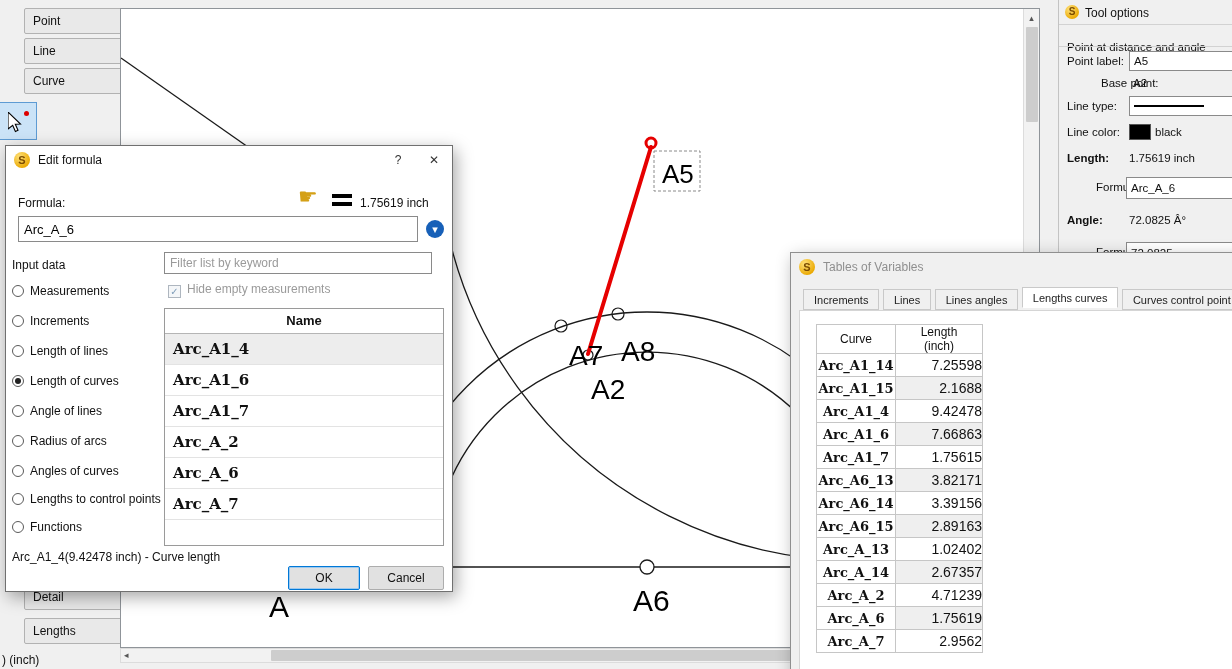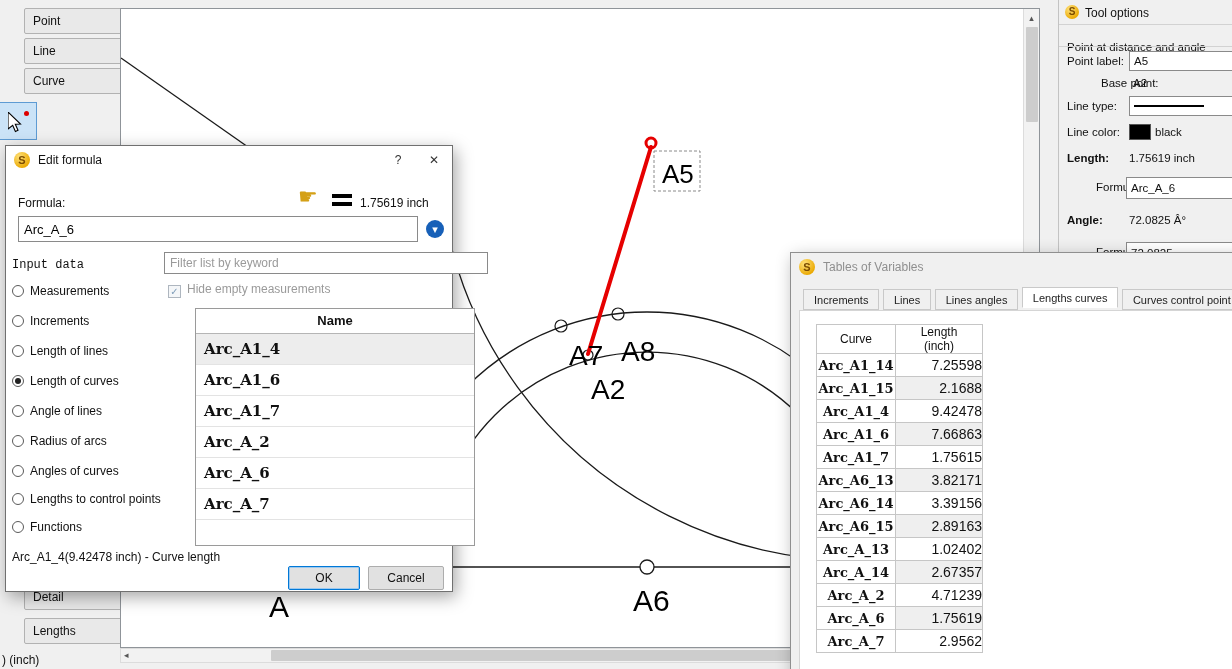--- a/index.html
+++ b/index.html
@@ -30,21 +30,21 @@
       box-sizing:border-box;vertical-align:-2px;margin-right:6px;position:relative;}
   .rb.sel::after{content:"";position:absolute;left:2px;top:2px;width:6px;height:6px;border-radius:50%;background:#222;}
   .radio{position:absolute;left:6px;white-space:nowrap;font-size:12px;}
   .input{background:#fff;border:1px solid #8a8a8a;box-sizing:border-box;font-family:"Liberation Sans",sans-serif;
          font-size:13px;padding:0 5px;position:absolute;}
   .input::placeholder{color:#9a9a9a;}
   .cb{display:inline-block;width:13px;height:13px;border:1px solid #aeb6bf;background:#f4f6f8;box-sizing:border-box;
       text-align:center;line-height:11px;font-size:10px;color:#7f9db9;vertical-align:-2px;margin-right:6px;}
   .cb::after{content:"✓";}
   .dlist{position:absolute;left:158px;top:162px;width:280px;height:238px;border:1px solid #9a9a9a;background:#fff;
-         box-sizing:border-box;overflow:hidden;margin-left:31px;}
+         box-sizing:border-box;overflow:hidden;}
   .dlist-h{height:24px;line-height:24px;text-align:center;font-weight:bold;font-size:13px;border-bottom:1px solid #b5b5b5;}
   .drow{height:30px;line-height:30px;padding-left:8px;border-bottom:1px solid #e3e3e3;
         font-family:"DejaVu Serif","Liberation Serif",serif;font-weight:bold;font-size:15px;}
   .drow.sel{background:#ededed;}
   .pbtn{position:absolute;height:24px;background:#e1e1e1;border:1px solid #adadad;border-radius:2px;font-size:12px;
         display:flex;align-items:center;justify-content:center;box-sizing:border-box;}
   .pbtn.def{border:1px solid #0078d7;box-shadow:inset 0 0 0 1px #9ec9ee;}
   
   #vwin{position:absolute;left:790px;top:252px;width:470px;height:430px;background:#f0f0f0;border:1px solid #8f8f8f;
         box-shadow:3px 5px 16px rgba(0,0,0,.3);z-index:60;box-sizing:border-box;}
@@ -199,33 +199,33 @@
   <div class="abs" style="left:12px;top:50px;">Formula:</div>
   <div class="abs" style="left:292px;top:38px;font-size:22px;color:#d4a017;">☛</div>
   <div class="abs" style="left:326px;top:48px;width:20px;height:4px;background:#000;"></div>
   <div class="abs" style="left:326px;top:56px;width:20px;height:4px;background:#000;"></div>
   <div class="abs" style="left:354px;top:50px;">1.75619 inch</div>
 
   <input class="input" style="left: 12px; top: 70px; width: 400px; height: 26px;" value="Arc_A_6">
   <div class="abs" style="left:420px;top:74px;width:18px;height:18px;border-radius:50%;background:#1760b8;color:#fff;
        text-align:center;line-height:18px;font-size:11px;">▾</div>
 
-  <div class="abs" style="left:6px;top:112px;font-family:Liberation Mono, monospace;">Input data</div>
+  <div class="abs" style="left:6px;top:112px;">Input data</div>
 
   <label class="radio" style="top:138px"><span class="rb"></span><span>Measurements</span></label>
   <label class="radio" style="top:168px"><span class="rb"></span><span>Increments</span></label>
   <label class="radio" style="top:198px"><span class="rb"></span><span>Length of lines</span></label>
   <label class="radio" style="top:228px"><span class="rb sel"></span><span>Length of curves</span></label>
   <label class="radio" style="top:258px"><span class="rb"></span><span>Angle of lines</span></label>
   <label class="radio" style="top:288px"><span class="rb"></span><span>Radius of arcs</span></label>
   <label class="radio" style="top:318px"><span class="rb"></span><span>Angles of curves</span></label>
   <label class="radio" style="top:346px"><span class="rb"></span><span>Lengths to control points</span></label>
   <label class="radio" style="top:374px"><span class="rb"></span><span>Functions</span></label>
 
-  <input class="input" style="left: 158px; top: 106px; width: 324px; height: 22px; font-size: 12px;" placeholder="Filter list by keyword">
+  <input class="input" style="left: 158px; top: 106px; width: 268px; height: 22px; font-size: 12px;" placeholder="Filter list by keyword">
   <label class="abs" style="left:162px;top:136px;color:#9a9a9a;">
     <span class="cb"></span><span>Hide empty measurements</span>
   </label>
 
   <div class="dlist">
     <div class="dlist-h">Name</div>
     <div class="drow sel">Arc_A1_4</div>
     <div class="drow">Arc_A1_6</div>
     <div class="drow">Arc_A1_7</div>
     <div class="drow">Arc_A_2</div>

